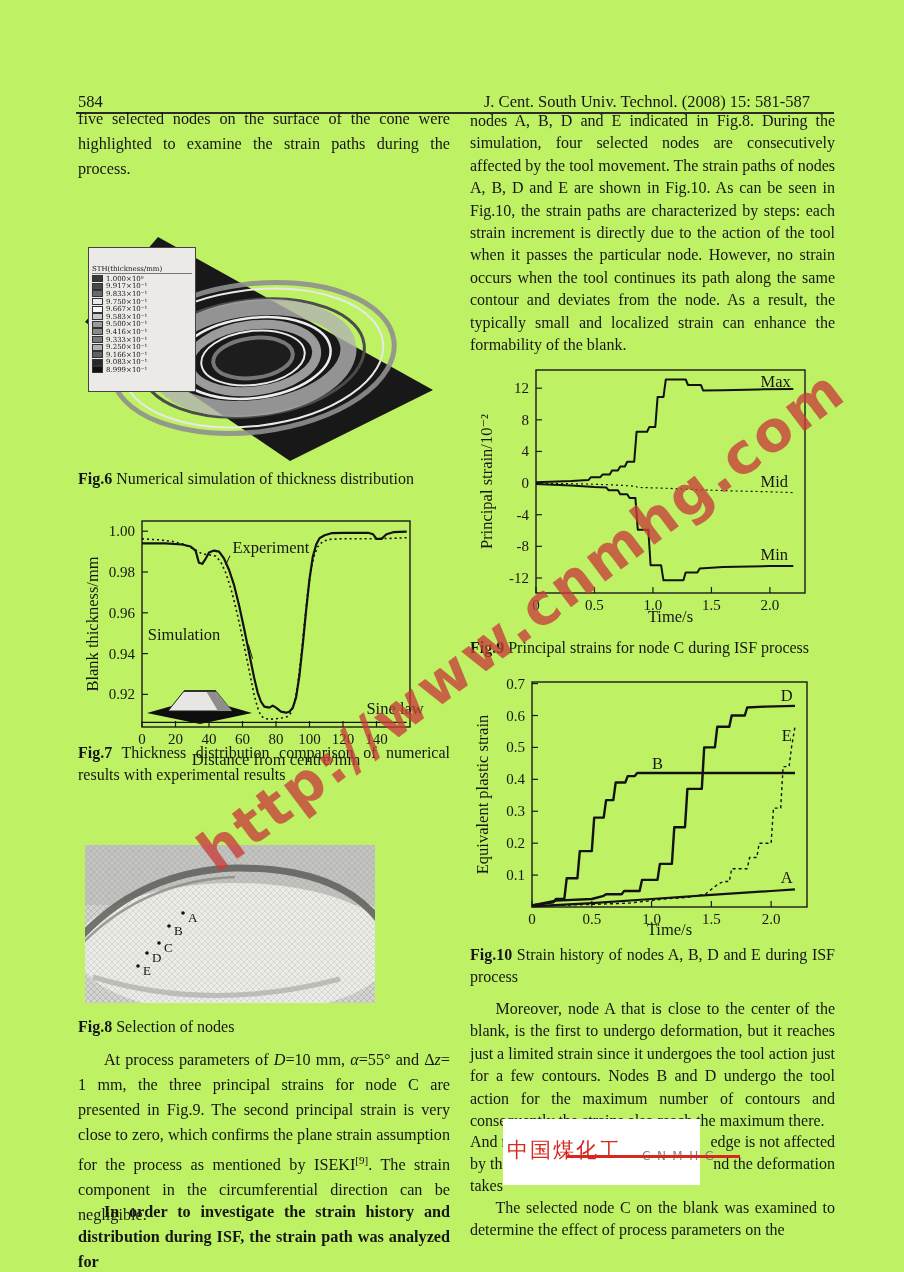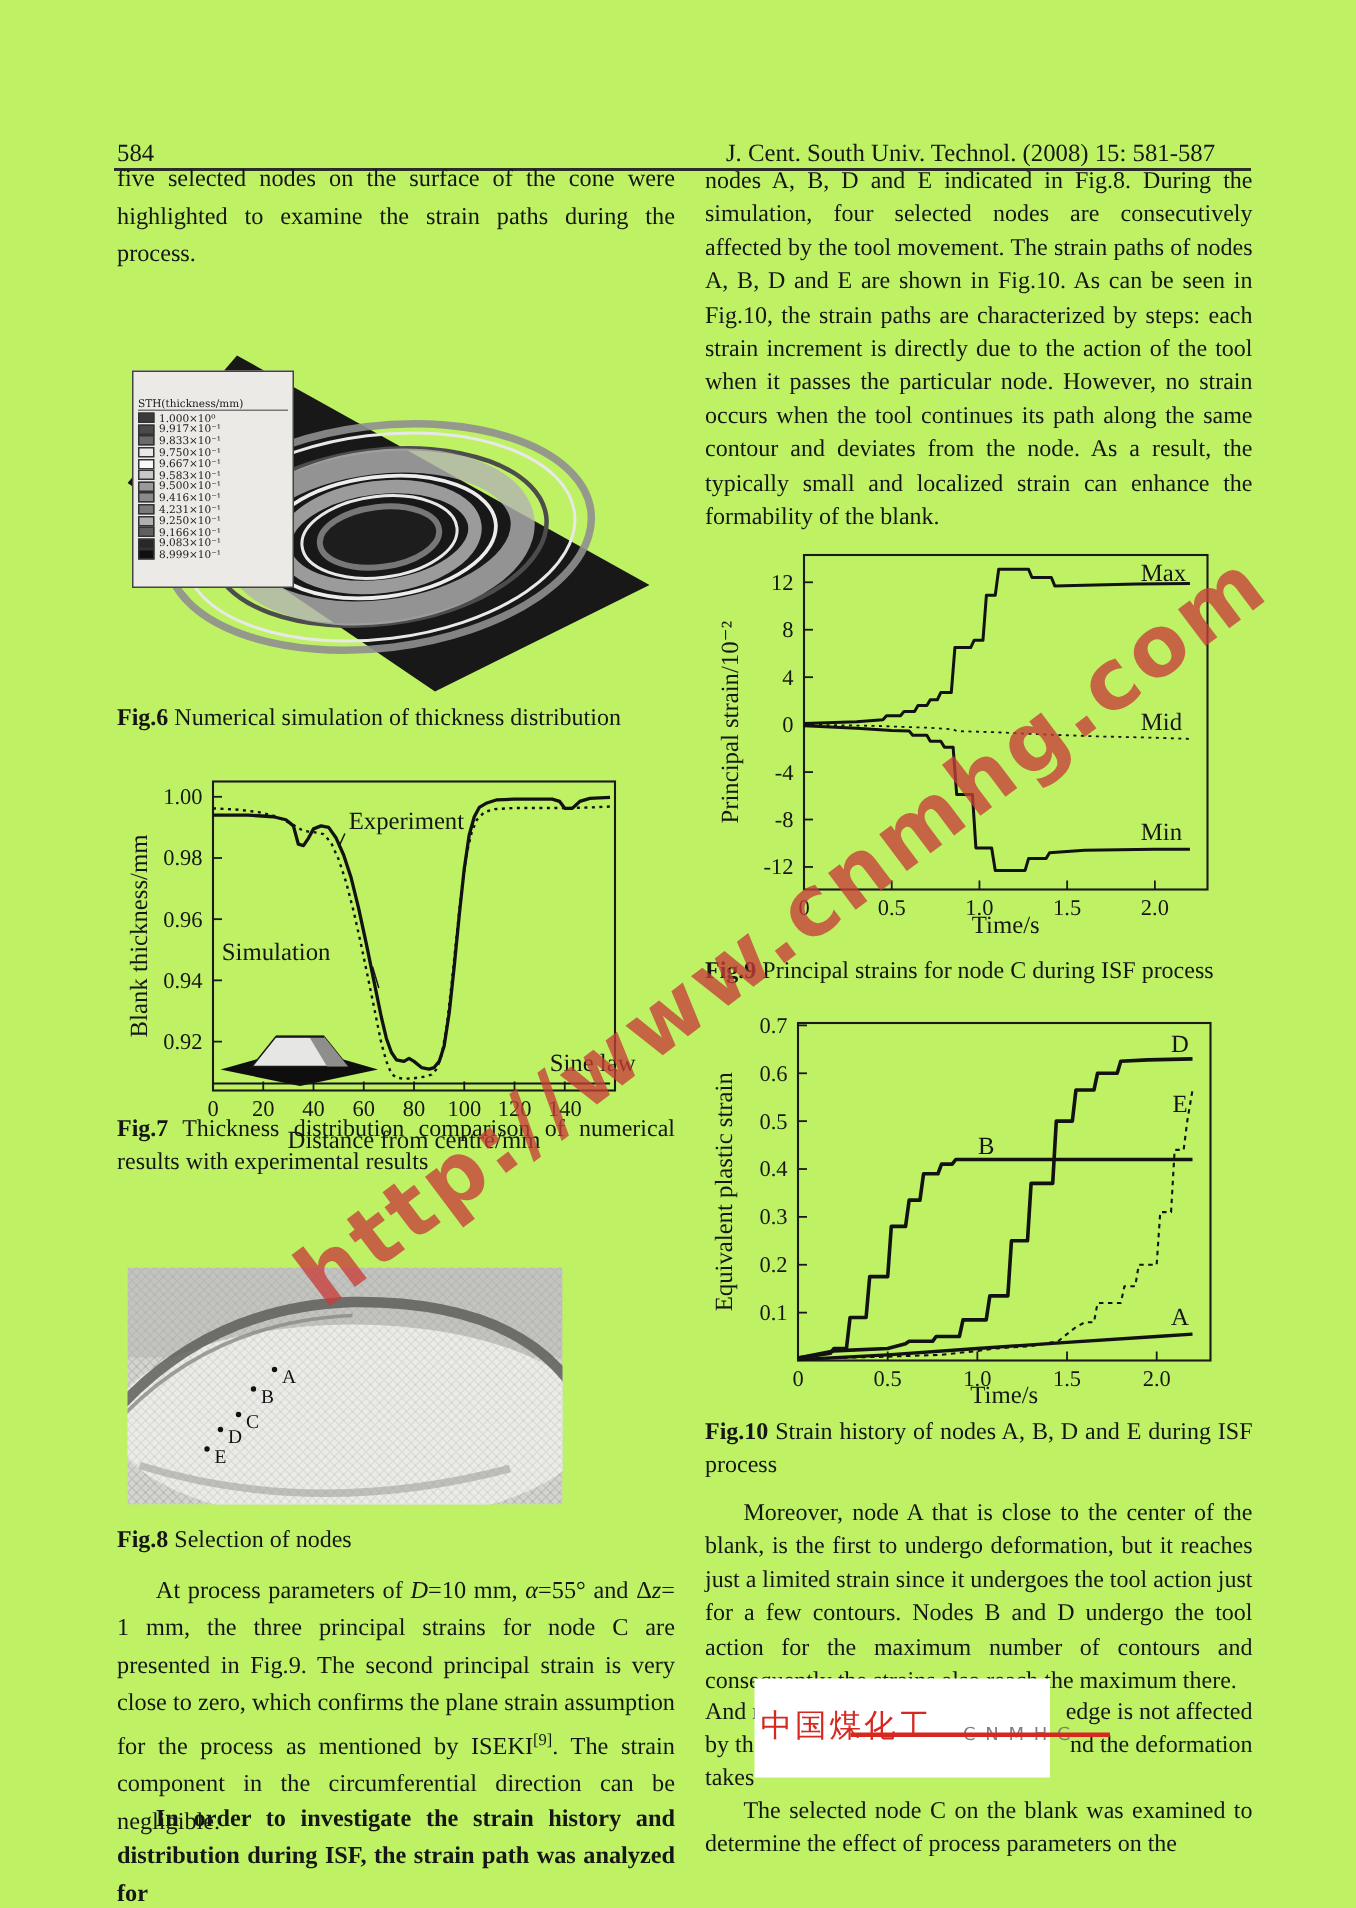--- a/index.html
+++ b/index.html
@@ -95,21 +95,21 @@
           <div class="lrow">
             <span class="sw" style="background: rgb(154, 154, 154);"></span>
             <span class="lv">9.500×10⁻¹</span>
           </div>
           <div class="lrow">
             <span class="sw" style="background: rgb(138, 138, 138);"></span>
             <span class="lv">9.416×10⁻¹</span>
           </div>
           <div class="lrow">
             <span class="sw" style="background: rgb(122, 122, 122);"></span>
-            <span class="lv">4.231×10⁻¹</span>
+            <span class="lv">9.333×10⁻¹</span>
           </div>
           <div class="lrow">
             <span class="sw" style="background: rgb(176, 176, 176);"></span>
             <span class="lv">9.250×10⁻¹</span>
           </div>
           <div class="lrow">
             <span class="sw" style="background: rgb(96, 96, 96);"></span>
             <span class="lv">9.166×10⁻¹</span>
           </div>
           <div class="lrow">

